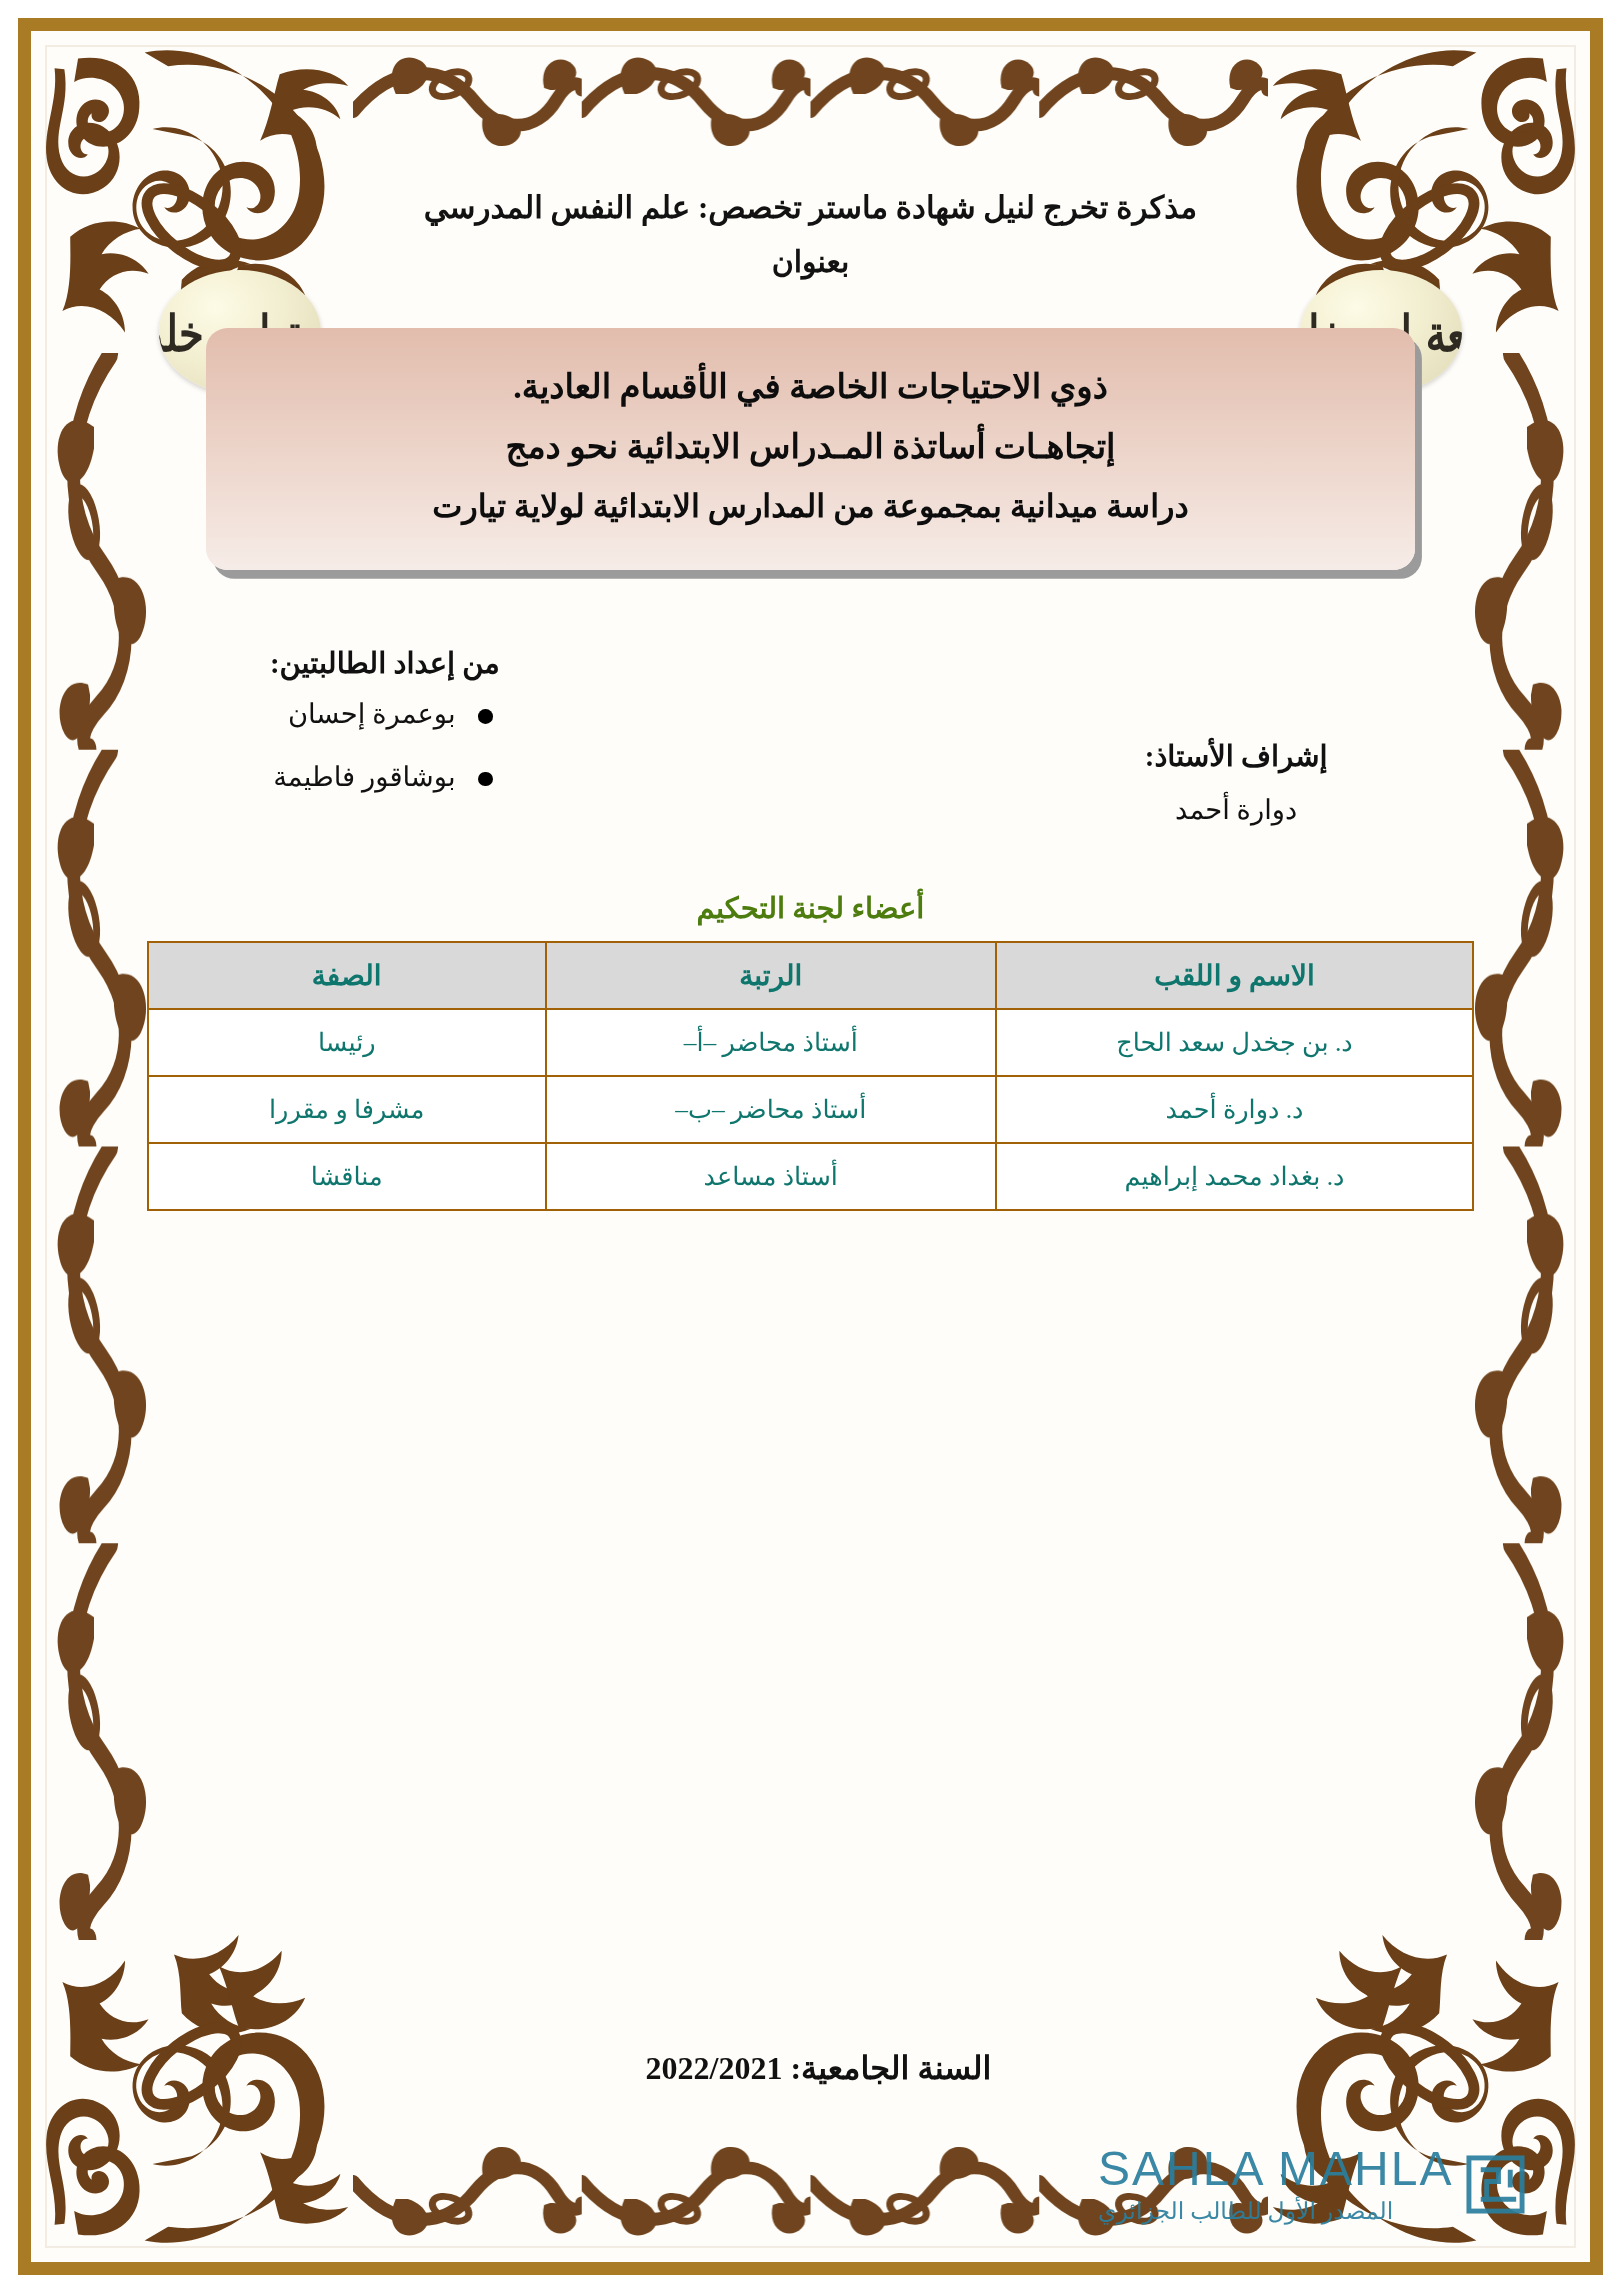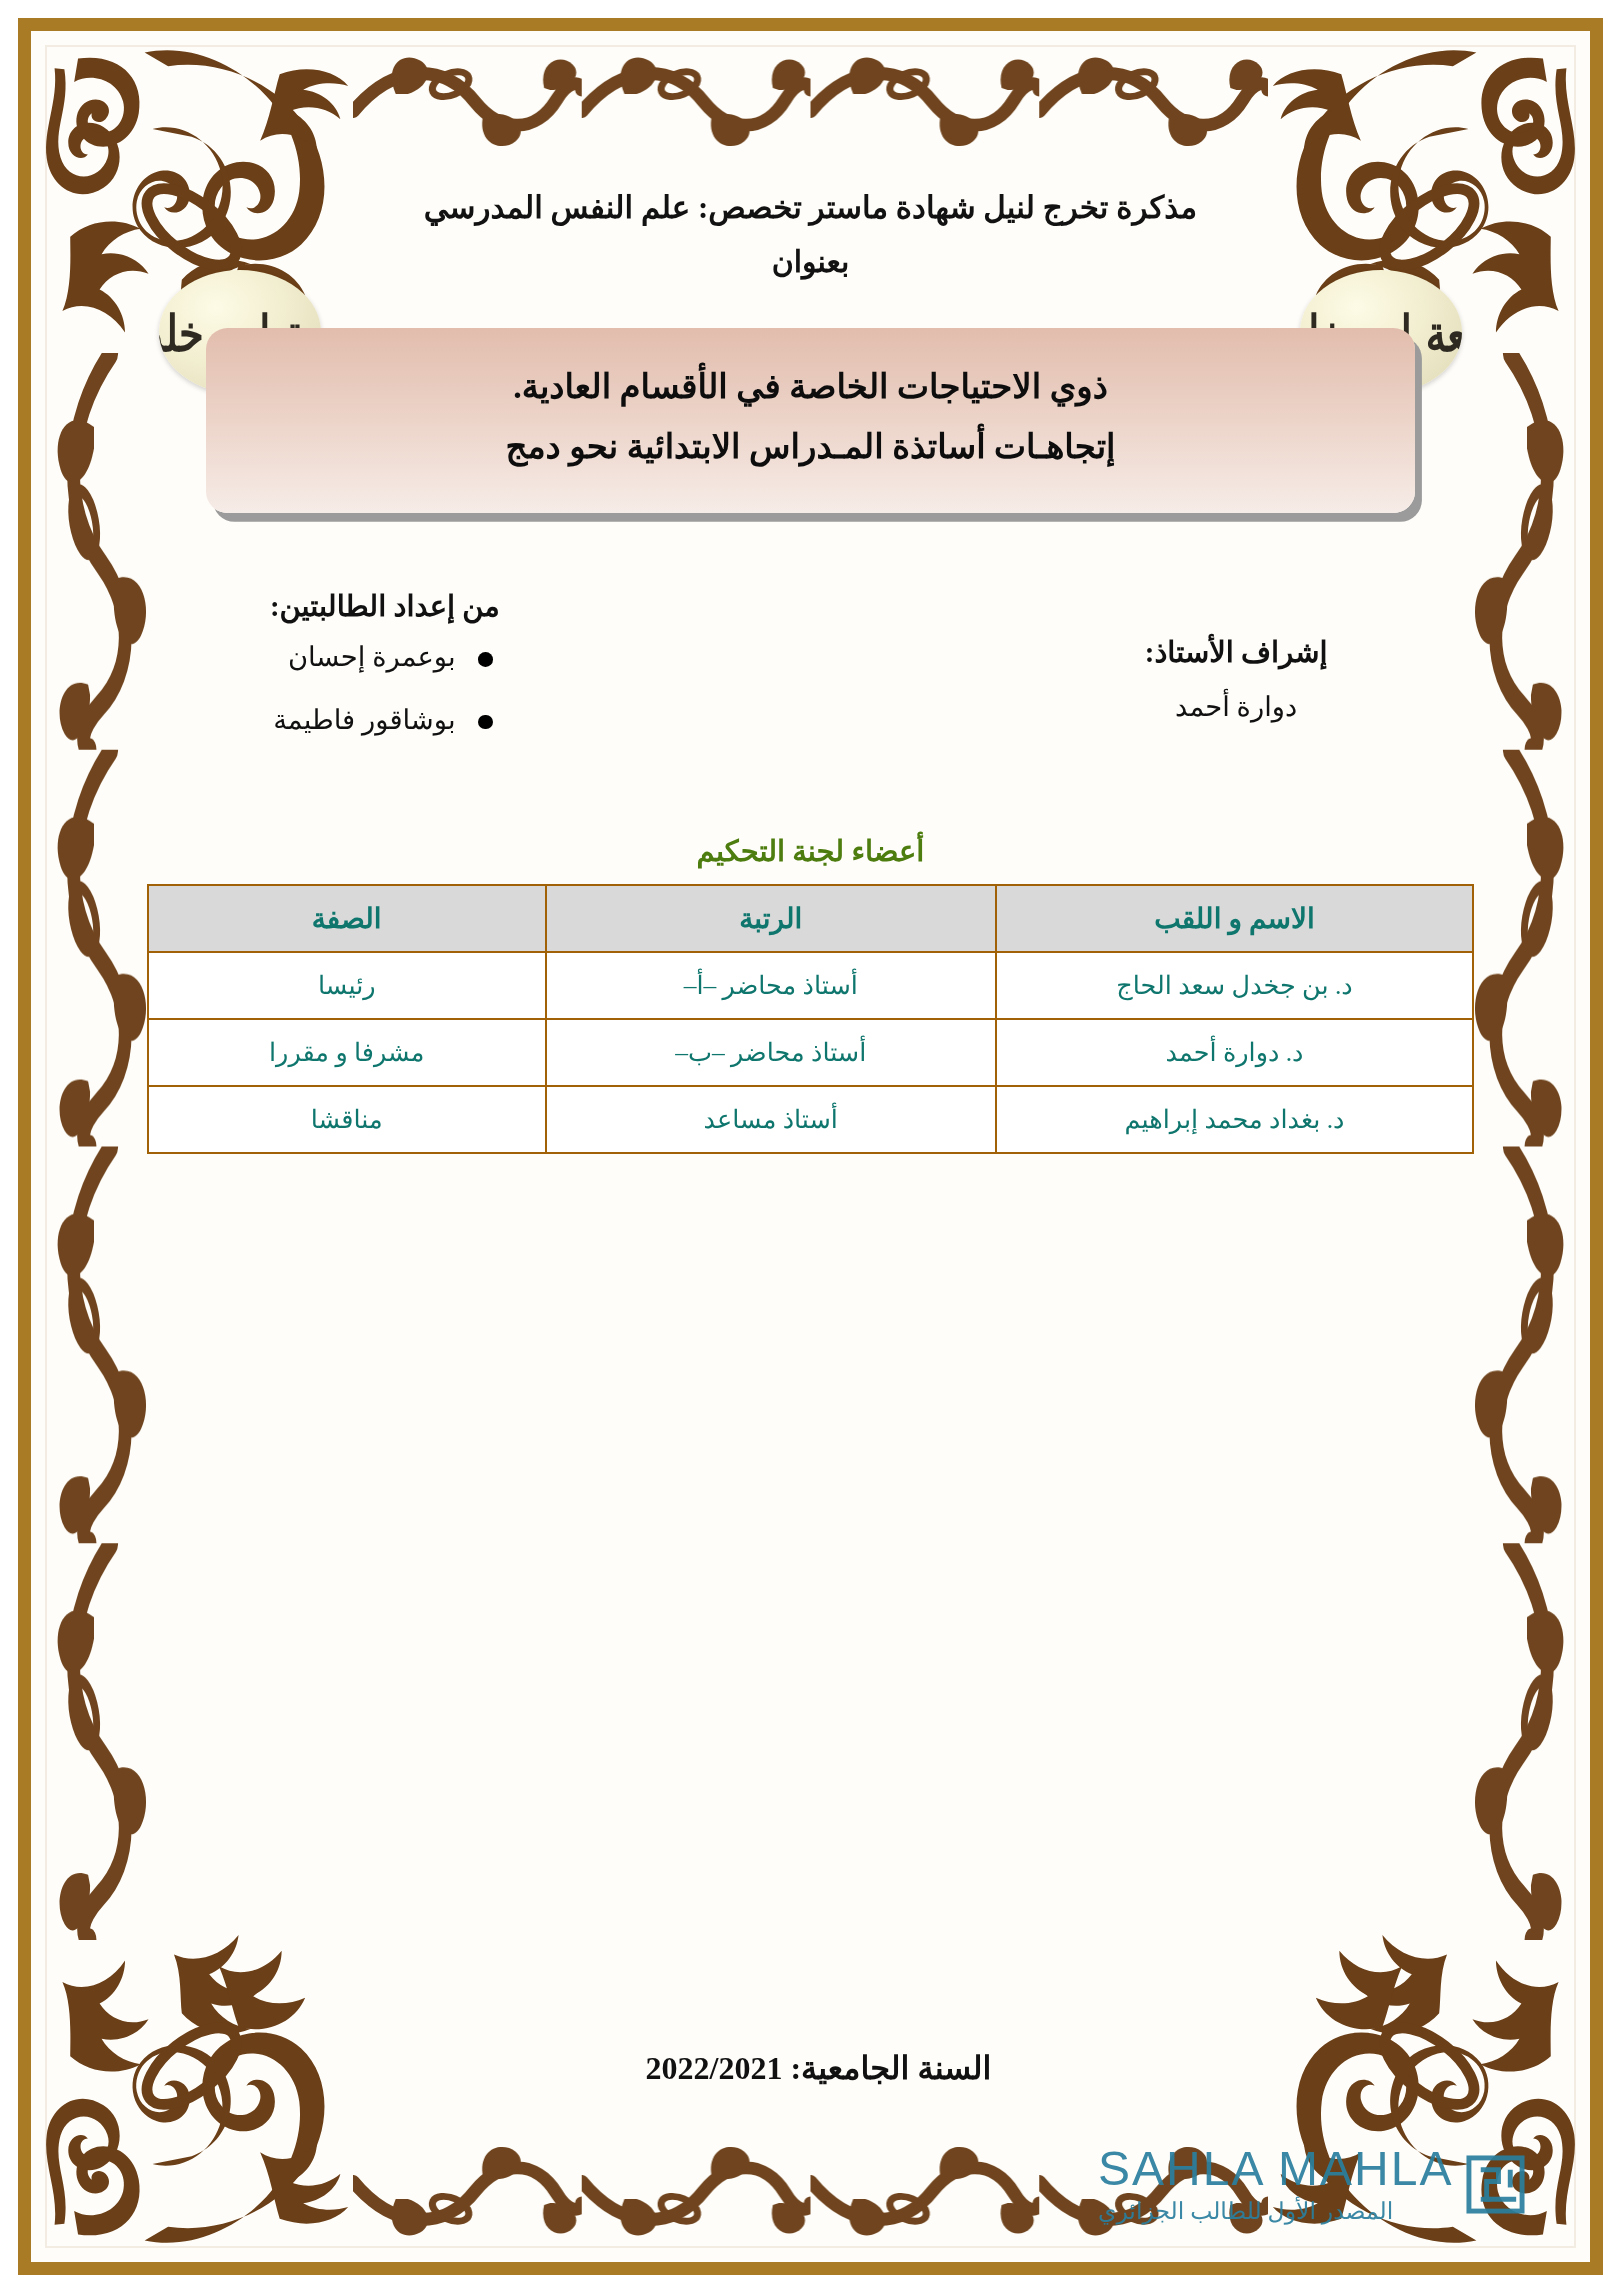--- a/index.html
+++ b/index.html
@@ -149,21 +149,21 @@
     letter-spacing: 0.4px;
   }
   .title-line.small { font-size: 32px; }
 
   
   .credits {
     margin-top: 76px;
     display: flex;
     flex-direction: row-reverse;
     justify-content: space-between;
-    align-items: center;
+    align-items: flex-end;
     padding: 0 27.4px;
   }
   .credit-col { text-align: center; }
   .credit-col.authors { width: 421px; }
   .credit-col.supervisor { width: 421px; }
 
   .credit-head {
     font-size: 29px;
     font-weight: bold;
     color: #111;
@@ -489,20 +489,21 @@
       <div class="med-text">جامعة ابن خلدون</div>
     </div>
 
     <div class="thesis-type">مذكرة تخرج لنيل شهادة ماستر تخصص: علم النفس المدرسي</div>
     <div class="thesis-sub">بعنوان</div>
 
     <div class="title-wrap">
       <div class="title-box">
         <div class="title-line">ذوي الاحتياجات الخاصة في الأقسام العادية.</div>
         <div class="title-line">إتجاهـات أساتذة المـدراس الابتدائية نحو دمج</div>
+        <div class="title-line small">دراسة ميدانية بمجموعة من المدارس الابتدائية لولاية تيارت</div>
       </div>
     </div>
 
     <div class="credits">
 
       <div class="credit-col authors">
         <div class="credit-head">من إعداد الطالبتين:</div>
         <ul class="author-list">
           <li>بوعمرة إحسان</li>
           <li>بوشاقور فاطيمة</li>

